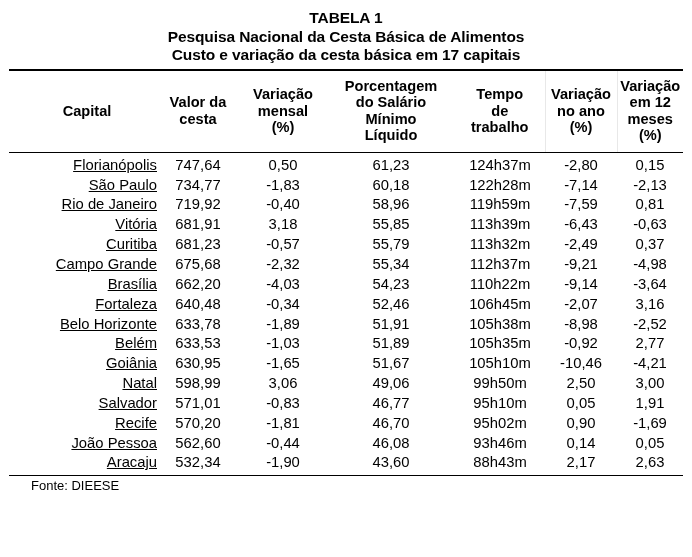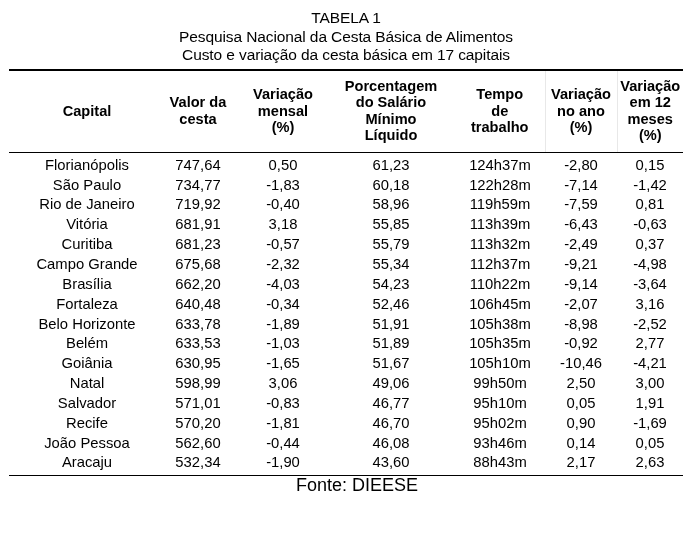--- a/index.html
+++ b/index.html
@@ -21,21 +21,21 @@
     background: #ffffff;
     box-sizing: border-box;
   }
 
   
   .title-block {
     padding-top: 9px;
     text-align: center;
   }
   .title-line {
-    font-weight: normal;
+    font-weight: bold;
     font-size: 15.5px;
     line-height: 18.6px;
     letter-spacing: -0.1px;
     white-space: nowrap;
   }
   .title-line.t1 { font-size: 15.5px; }
 
   
   table.cesta {
     border-collapse: collapse;
@@ -65,22 +65,23 @@
 
   table.cesta tbody td {
     font-size: 14.8px;
     line-height: 19.8px;
     padding: 0;
     height: 19.85px;
     text-align: center;
     white-space: nowrap;
   }
   table.cesta tbody td.col-capital {
-    text-align: center;
+    text-align: right;
     padding-left: 8px;
+    text-decoration: underline;
   }
   table.cesta tbody tr:first-child td { padding-top: 3px; }
   table.cesta tbody tr:last-child td { padding-bottom: 2px; }
   table.cesta tbody tr.last-row td {
     border-bottom: 1.4px solid #000;
   }
 
   
   .w-capital  { width: 148px; }
   .w-valor    { width: 82px; }
@@ -92,24 +93,24 @@
 
   .head-stack { display: block; }
   .head-stack span { display: block; }
 
   
   .footnote {
     width: 674px;
     margin: 0 auto;
     padding-top: 2px;
     padding-left: 22px;
-    font-size: 18px;
+    font-size: 13px;
     line-height: 15px;
     box-sizing: border-box;
-    text-align: center;
+    text-align: left;
   }
 </style>
 </head>
 <body>
 
 <div class="sheet">
 
   <div class="title-block">
     <div class="title-line t1">TABELA 1</div>
     <div class="title-line">Pesquisa Nacional da Cesta Básica de Alimentos</div>
@@ -188,21 +189,21 @@
           <td>-2,80</td>
           <td>0,15</td>
         </tr>
         <tr>
           <td class="col-capital">São Paulo</td>
           <td>734,77</td>
           <td>-1,83</td>
           <td>60,18</td>
           <td>122h28m</td>
           <td>-7,14</td>
-          <td>-1,42</td>
+          <td>-2,13</td>
         </tr>
         <tr>
           <td class="col-capital">Rio de Janeiro</td>
           <td>719,92</td>
           <td>-0,40</td>
           <td>58,96</td>
           <td>119h59m</td>
           <td>-7,59</td>
           <td>0,81</td>
         </tr>

